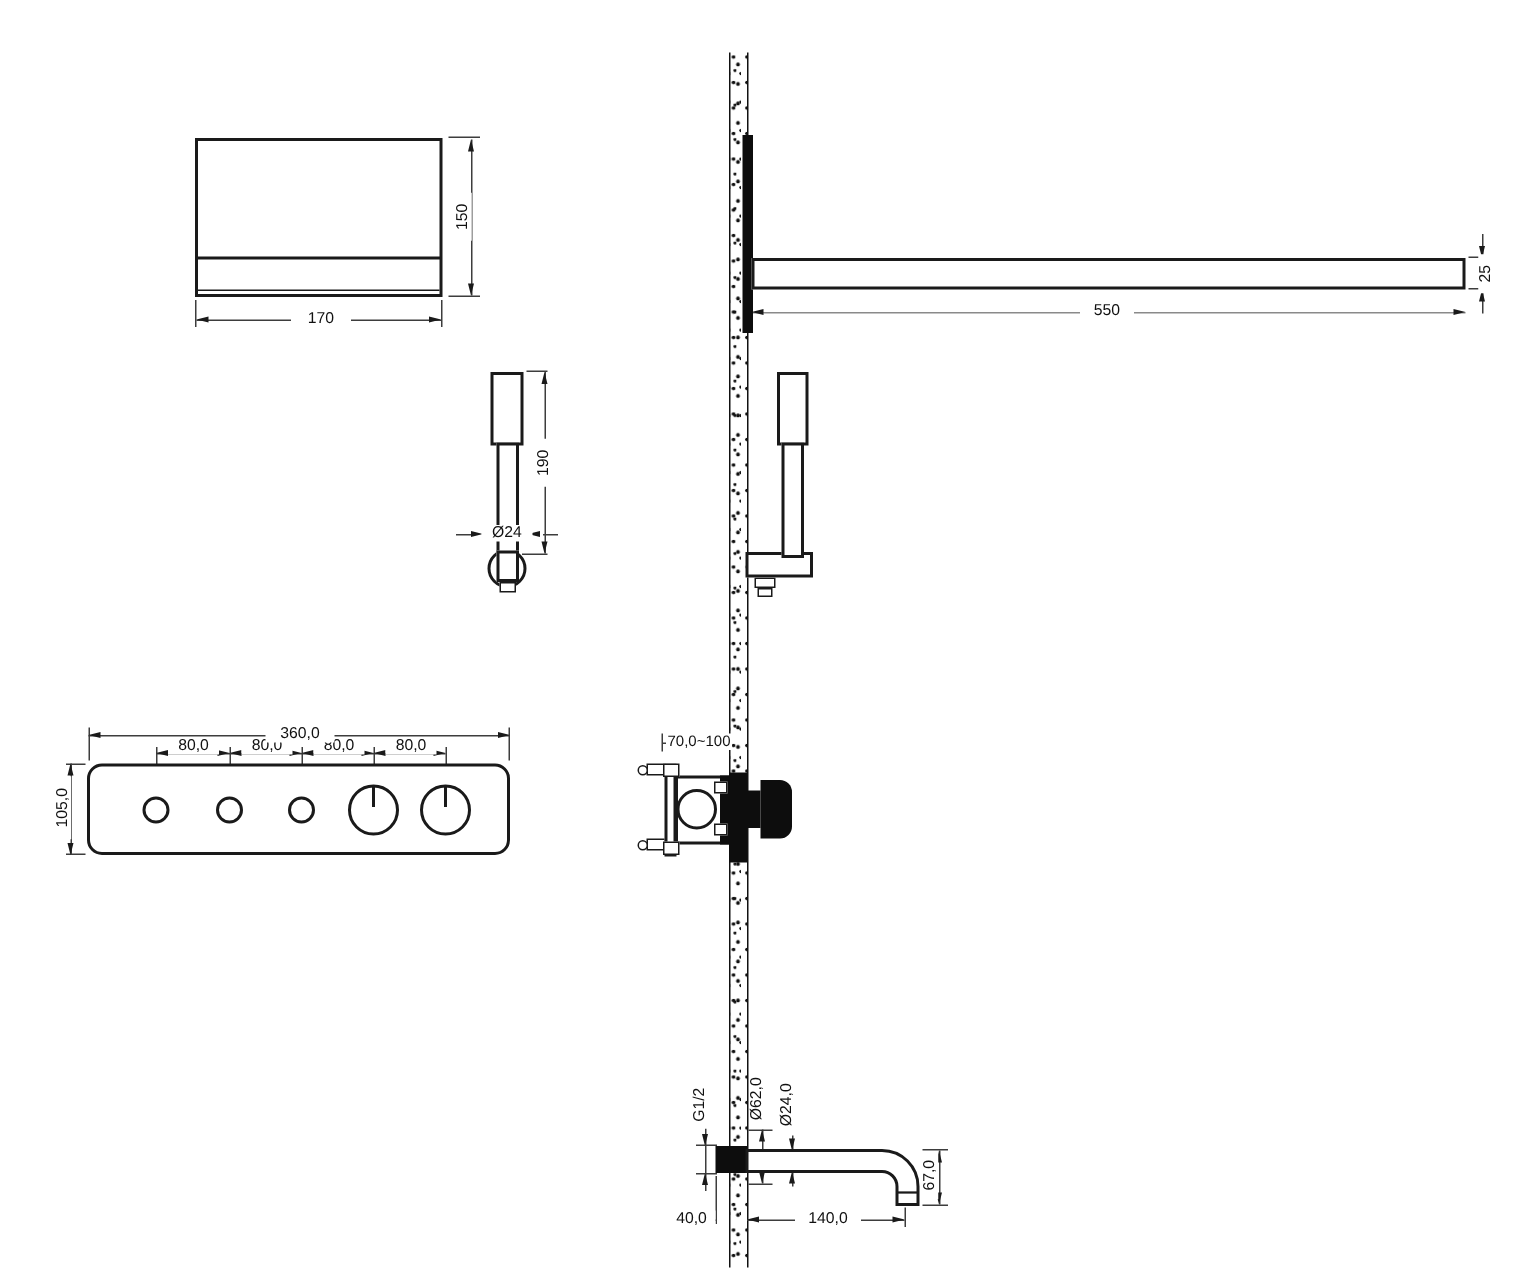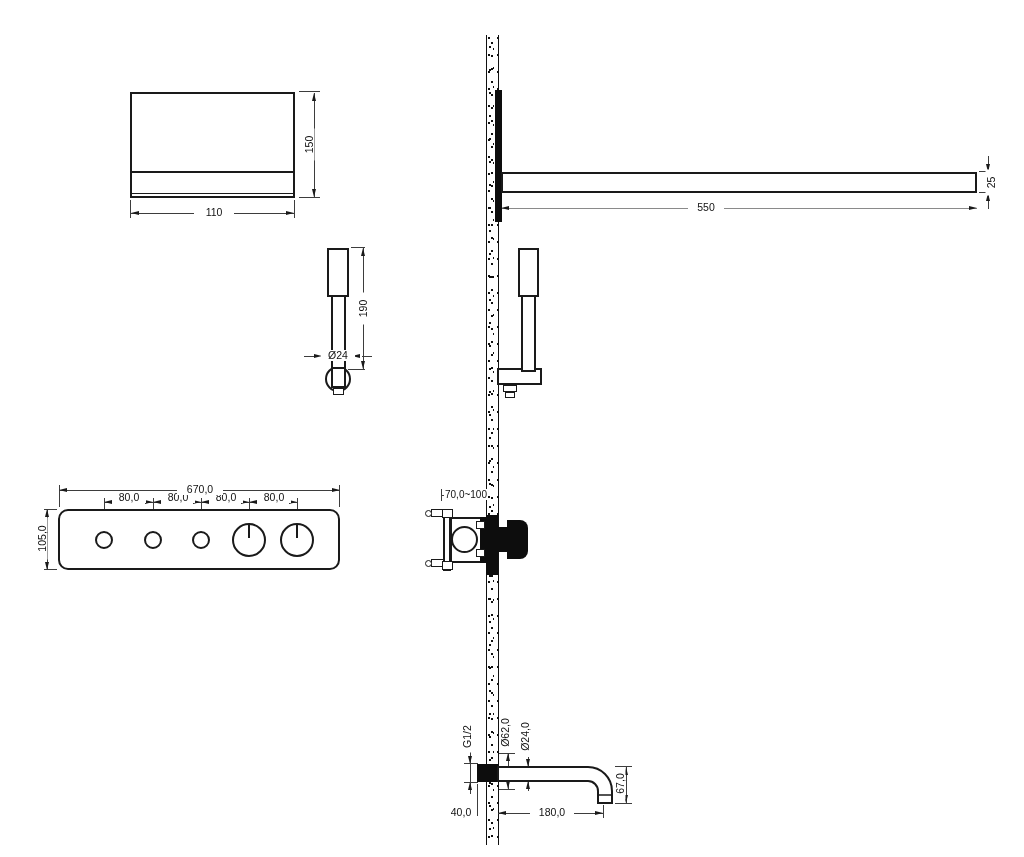--- a/index.html
+++ b/index.html
@@ -44,30 +44,30 @@
     <div class="dl" style="left:299px;top:197px;width:21px;height:1px"></div>
     <div class="dl" style="left:314px;top:93px;width:1px;height:104px"></div>
     <div class="ar ar-u" style="left:312px;top:93px"></div>
     <div class="ar ar-d" style="left:312px;top:189px"></div>
     <div class="lbl rot" style="left:293px;top:139px;width:30px">150</div>
     <div class="dl" style="left:130px;top:200px;width:1px;height:18px"></div>
     <div class="dl" style="left:294px;top:200px;width:1px;height:18px"></div>
     <div class="dl" style="left:131px;top:213px;width:163px;height:1px"></div>
     <div class="ar ar-l" style="left:131px;top:211px"></div>
     <div class="ar ar-r" style="left:286px;top:211px"></div>
-    <div class="lbl" style="left:194px;top:207px;width:38px">110</div>
+    <div class="lbl" style="left:194px;top:207px;width:38px">170</div>
   </div>
 
   <div>
     <div class="blk" style="left:495px;top:90px;width:7px;height:132px"></div>
     <div class="bx" style="left:501px;top:172px;width:476px;height:21px"></div>
     <div class="gl" style="left:501px;top:208px;width:476px;height:1px"></div>
     <div class="ar ar-l" style="left:501px;top:206px"></div>
     <div class="ar ar-r" style="left:969px;top:206px"></div>
-    <div class="lbl" style="left:688px;top:202px;width:34px">550</div>
+    <div class="lbl" style="left:720px;top:202px;width:34px">550</div>
     <div class="dl" style="left:979px;top:171px;width:16px;height:1px"></div>
     <div class="dl" style="left:979px;top:192px;width:16px;height:1px"></div>
     <div class="dl" style="left:988px;top:156px;width:1px;height:16px"></div>
     <div class="dl" style="left:988px;top:193px;width:1px;height:16px"></div>
     <div class="ar ar-d" style="left:986px;top:164px"></div>
     <div class="ar ar-u" style="left:986px;top:193px"></div>
     <div class="lbl rot" style="left:978px;top:177px;width:24px">25</div>
   </div>
 
   <div>
@@ -122,21 +122,21 @@
     <div class="ar ar-r" style="left:289px;top:500px"></div>
     <div class="lbl" style="left:112px;top:492px;width:32px">80,0</div>
     <div class="lbl" style="left:161px;top:492px;width:32px">80,0</div>
     <div class="lbl" style="left:209px;top:492px;width:32px">80,0</div>
     <div class="lbl" style="left:257px;top:492px;width:32px">80,0</div>
     <div class="dl" style="left:59px;top:485px;width:1px;height:22px"></div>
     <div class="dl" style="left:339px;top:485px;width:1px;height:22px"></div>
     <div class="dl" style="left:59px;top:490px;width:281px;height:1px"></div>
     <div class="ar ar-l" style="left:59px;top:488px"></div>
     <div class="ar ar-r" style="left:332px;top:488px"></div>
-    <div class="lbl" style="left:177px;top:484px;width:44px">670,0</div>
+    <div class="lbl" style="left:177px;top:484px;width:44px">360,0</div>
     <div class="dl" style="left:44px;top:509px;width:13px;height:1px"></div>
     <div class="dl" style="left:44px;top:569px;width:13px;height:1px"></div>
     <div class="dl" style="left:47px;top:509px;width:1px;height:61px"></div>
     <div class="ar ar-u" style="left:45px;top:509px"></div>
     <div class="ar ar-d" style="left:45px;top:562px"></div>
     <div class="lbl rot" style="left:21px;top:533px;width:40px">105,0</div>
   </div>
 
   <div>
     <div class="dl" style="left:441px;top:489px;width:1px;height:12px"></div>
@@ -187,17 +187,17 @@
     <div class="ar ar-u" style="left:624px;top:767px"></div>
     <div class="ar ar-d" style="left:624px;top:795px"></div>
     <div class="lbl rot" style="left:604px;top:778px;width:30px">67,0</div>
     <div class="dl" style="left:477px;top:784px;width:1px;height:32px"></div>
     <div class="dl" style="left:472px;top:813px;width:6px;height:1px"></div>
     <div class="ar ar-r" style="left:469px;top:811px"></div>
     <div class="lbl" style="left:445px;top:807px;width:30px">40,0</div>
     <div class="dl" style="left:498px;top:813px;width:105px;height:1px"></div>
     <div class="ar ar-l" style="left:498px;top:811px"></div>
     <div class="ar ar-r" style="left:595px;top:811px"></div>
-    <div class="lbl" style="left:530px;top:807px;width:42px">180,0</div>
+    <div class="lbl" style="left:530px;top:807px;width:42px">140,0</div>
     <div class="dl" style="left:603px;top:805px;width:1px;height:13px"></div>
   </div>
 
 </div>
 
 </body></html>

